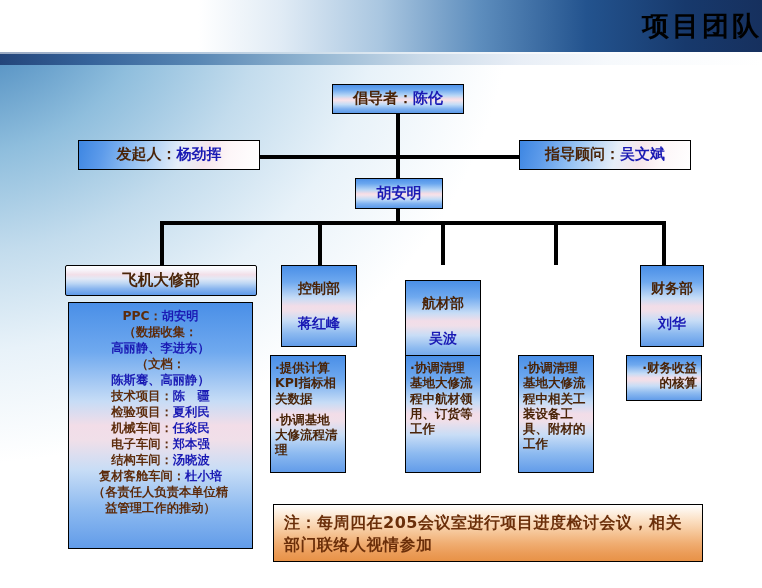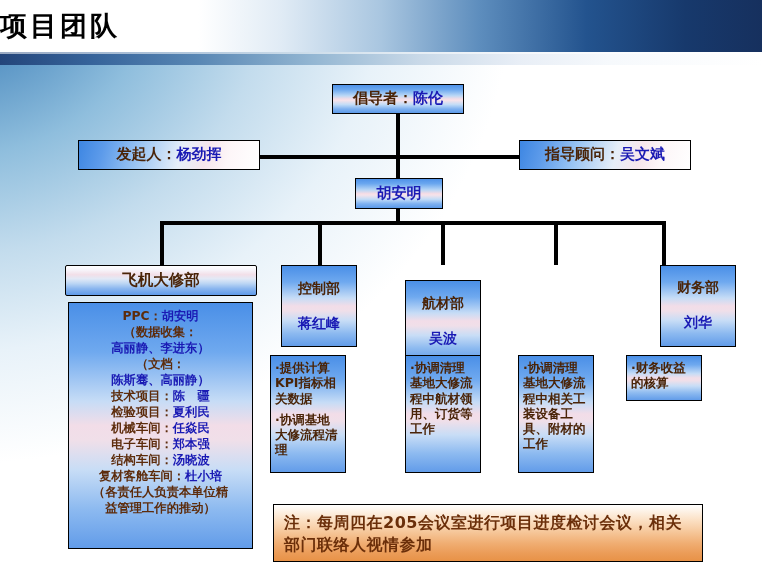--- a/index.html
+++ b/index.html
@@ -30,21 +30,21 @@
     width: 762px;
     height: 52px;
     background: linear-gradient(to right,
        #ffffff 0%, #ffffff 26%, #e0ebf5 37%, #a9c6e0 50%,
        #5d8dbd 63%, #23538e 77%, #17396c 90%, #16305e 100%);
   }
   #header-title {
     position: absolute;
     left: 0; top: 8px;
     width: 762px;
-    text-align: left;
+    text-align: right;
     font-size: 27px;
     font-weight: bold;
     color: #000000;
     letter-spacing: 3px;
     font-family: "DejaVu Sans", "Liberation Sans", sans-serif;
   }
   #header-underline {
     position: absolute;
     left: 0; top: 52px;
     width: 762px;
@@ -266,25 +266,25 @@
     <span class="dperson">吴波</span>
   </div>
   <div class="box grad-dept detail" style="left:405px; top:355px; width:76px; height:118px;">
     <span class="bullet-item">·协调清理基地大修流程中航材领用、订货等工作</span>
   </div>
 
   <div class="box grad-dept detail" style="left:518px; top:355px; width:76px; height:118px;">
     <span class="bullet-item">·协调清理基地大修流程中相关工装设备工具、附材的工作</span>
   </div>
 
-  <div class="box grad-dept deptbox" style="left:660px; top:265px; width:76px; height:82px;font-family:Liberation Mono, monospace;">
+  <div class="box grad-dept deptbox" style="left:640px; top:265px; width:64px; height:82px;">
     <span class="dname">财务部</span>
     <span class="dperson">刘华</span>
   </div>
-  <div class="box grad-dept detail" style="left:626px; top:355px; width:76px; height:46px; text-align:left;">
+  <div class="box grad-dept detail" style="left:626px; top:355px; width:76px; height:46px; text-align:right;">
     <span class="bullet-item">·财务收益的核算</span>
   </div>
 
   <div class="box grad-note" id="note-box" style="left:273px; top:504px; width:430px; height:58px;">
     <span>注：每周四在205会议室进行项目进度检讨会议，相关部门联络人视情参加</span>
   </div>
 
 </div>
 
 </body></html>

